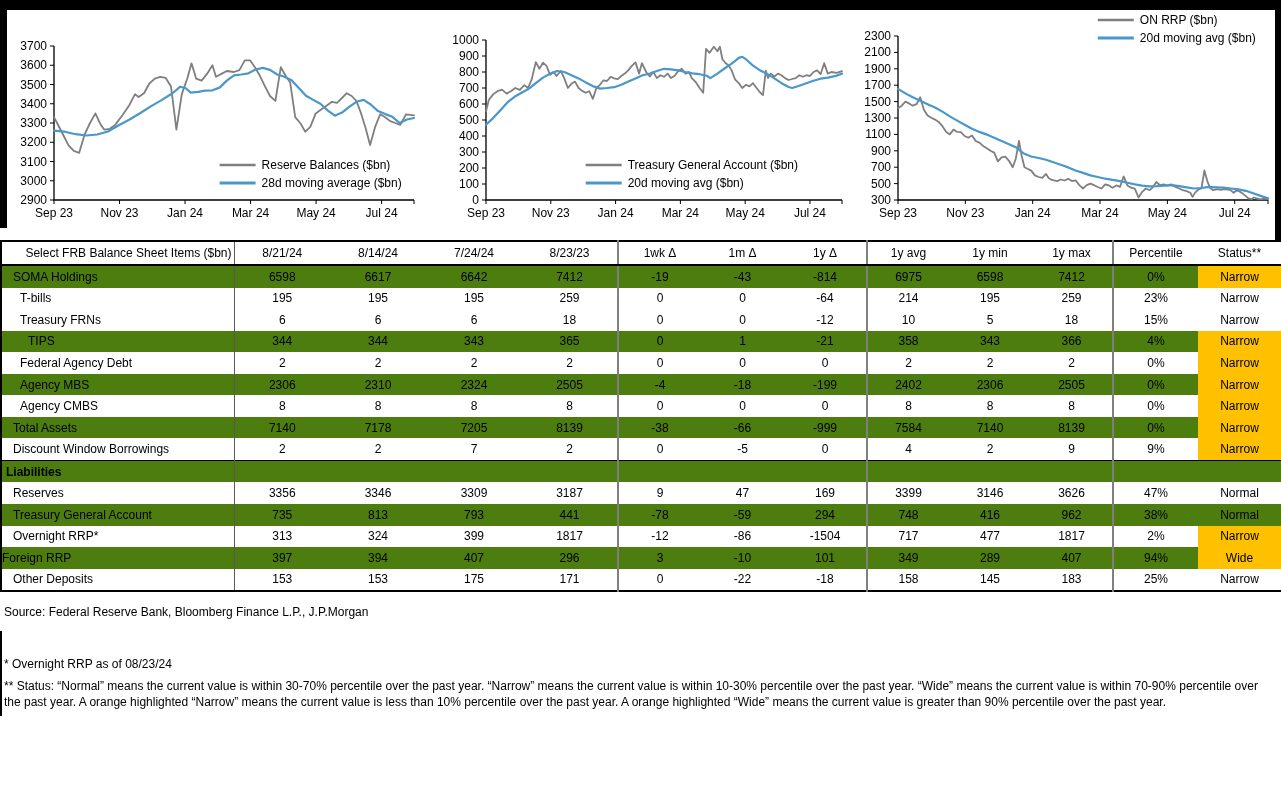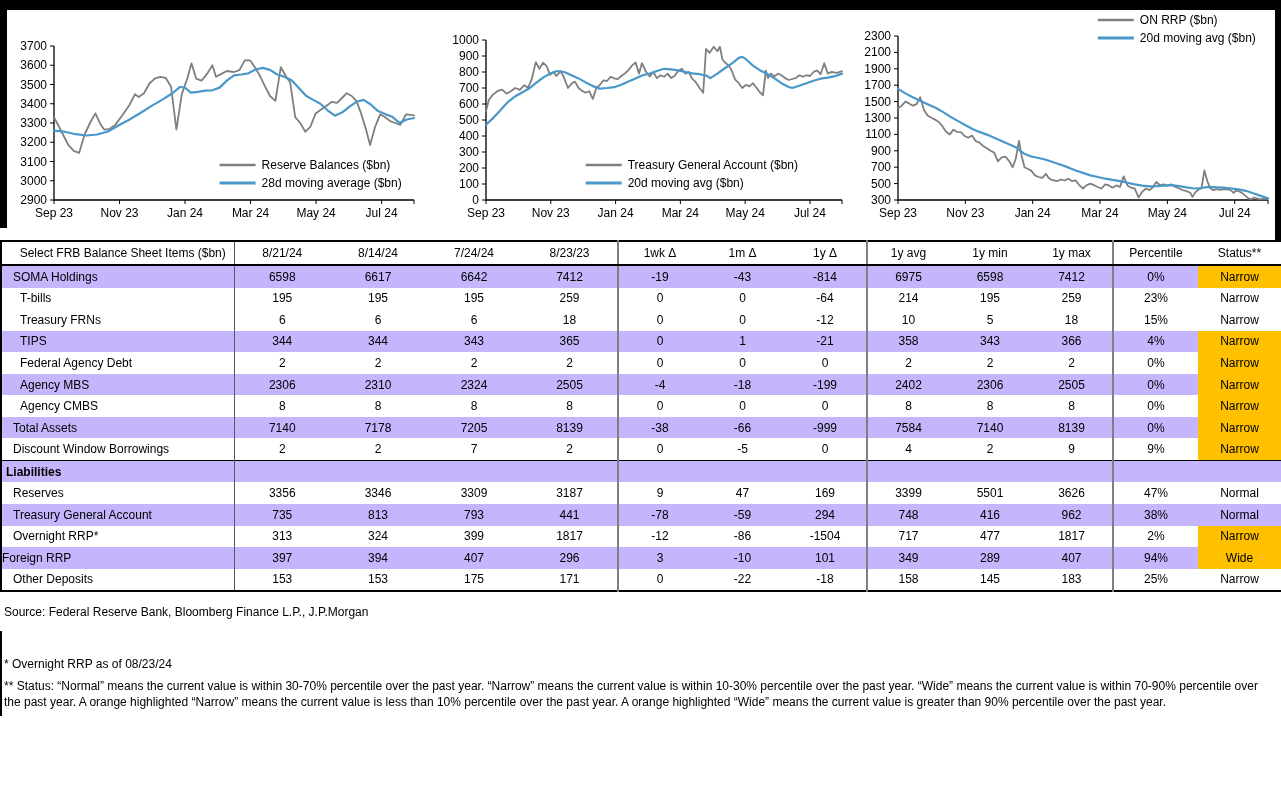--- a/index.html
+++ b/index.html
@@ -13,24 +13,24 @@
   .chart{position:absolute;top:10px;height:222px;}
   #chart-0{left:8px;width:414px;}
   #chart-1{left:440px;width:410px;}
   #chart-2{left:852px;width:424px;}
   svg{display:block;}
   svg text{font-size:12px;fill:#000;font-family:"Liberation Sans","DejaVu Sans",sans-serif;}
   #bs-table{position:absolute;top:240px;left:0;width:1281px;border-collapse:collapse;
             table-layout:fixed;font-size:12px;border:2px solid #000;}
   #bs-table thead th{font-weight:normal;border-bottom:2px solid #000;height:22px;
             padding:0 2px;text-align:center;white-space:nowrap;}
-  #bs-table th.title{text-align:center;padding-left:12px;}
+  #bs-table th.title{text-align:right;padding-left:12px;}
   #bs-table tbody td{height:21.55px;padding:0 2px;text-align:center;white-space:nowrap;overflow:hidden;}
   #bs-table td.lbl{text-align:left;}
-  #bs-table tr.alt{background:#c4b5fd;}
+  #bs-table tr.alt{background:#4d7c0f;}
   #bs-table td.hl{background:#FFC000;}
   #bs-table tr.topline td{border-top:1.5px solid #000;margin-top:28px;}
   #bs-table tr > *:nth-child(1){border-right:1.5px solid #595959;}
   #bs-table tr > *:nth-child(5),
   #bs-table tr > *:nth-child(8),
   #bs-table tr > *:nth-child(11){border-right:2px solid #7f7f7f;}
   .sec{font-weight:bold;}
   .footer-line{position:absolute;left:4px;font-size:12px;line-height:15.5px;}
   #source-line{top:605px;}
   #fn1{top:657px;}
@@ -253,21 +253,21 @@
           <td>0</td>
           <td>0</td>
           <td>-12</td>
           <td>10</td>
           <td>5</td>
           <td>18</td>
           <td>15%</td>
           <td>Narrow</td>
         </tr>
         <tr class="alt">
-          <td class="lbl" style="padding-left: 18px;">TIPS</td>
+          <td class="lbl" style="padding-left: 26px;">TIPS</td>
           <td>344</td>
           <td>344</td>
           <td>343</td>
           <td>365</td>
           <td>0</td>
           <td>1</td>
           <td>-21</td>
           <td>358</td>
           <td>343</td>
           <td>366</td>
@@ -367,21 +367,21 @@
         <tr>
           <td class="lbl" style="padding-left: 11px;">Reserves</td>
           <td>3356</td>
           <td>3346</td>
           <td>3309</td>
           <td>3187</td>
           <td>9</td>
           <td>47</td>
           <td>169</td>
           <td>3399</td>
-          <td>5501</td>
+          <td>3146</td>
           <td>3626</td>
           <td>47%</td>
           <td>Normal</td>
         </tr>
         <tr class="alt">
           <td class="lbl" style="padding-left: 11px;">Treasury General Account</td>
           <td>735</td>
           <td>813</td>
           <td>793</td>
           <td>441</td>

